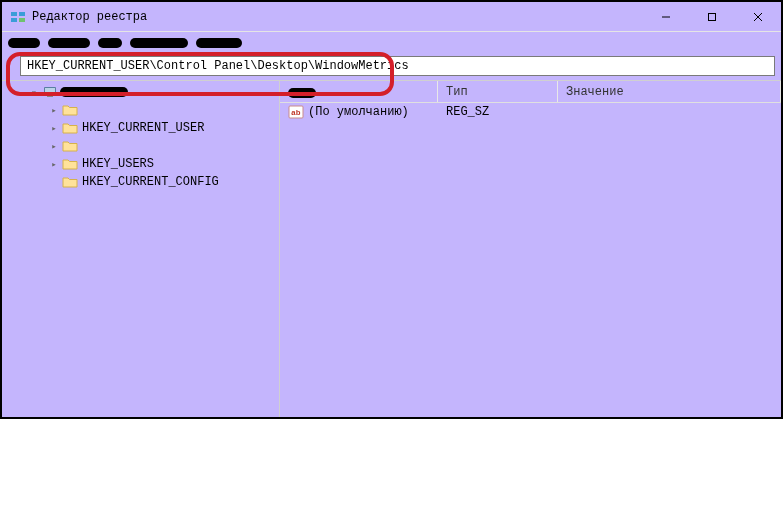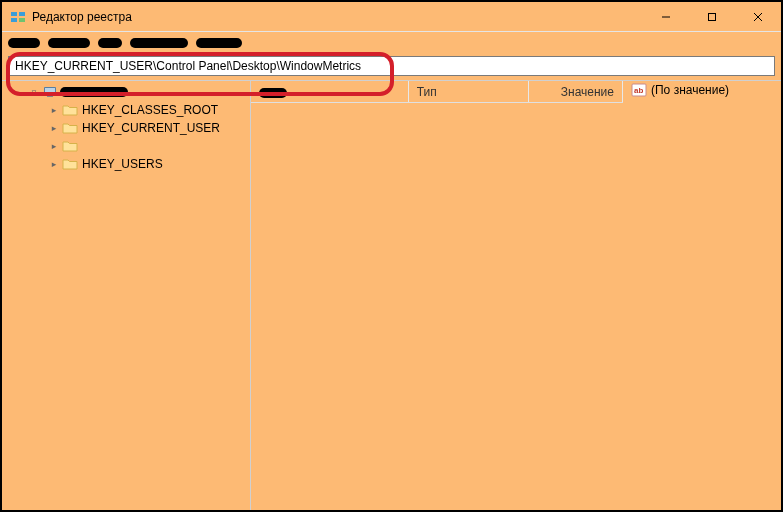--- a/index.html
+++ b/index.html
@@ -5,26 +5,27 @@
   * { box-sizing: border-box; }
   body {
     margin: 0;
     font-family: "Segoe UI", Tahoma, sans-serif;
     font-size: 12px;
     background: #fff;
     overflow: hidden;
   }
   .outer {
     width: 783px;
-    height: 512px;
+    height: 419px;
     border: 2px solid #000;
     position: relative;
-    background: #fdba74;
+    background: #c4b5fd;
     display: flex;
     flex-direction: column;
+    font-family: Liberation Mono, monospace;
   }
   
   .titlebar {
     height: 30px;
     display: flex;
     align-items: center;
     padding: 0 0 0 8px;
     border-bottom: 1px solid #e5e5e5;
   }
   .titlebar .app-icon {
@@ -64,20 +65,21 @@
     position: absolute;
     border: 4px solid #d41f2a;
     border-radius: 14px;
     pointer-events: none;
     z-index: 50;
   }
   
   .addrwrap {
     padding: 2px 6px 4px 6px;
     position: relative;
+    margin-left: 12px;
   }
   .addrbar {
     width: 100%;
     height: 20px;
     border: 1px solid #7a7a7a;
     padding: 2px 6px;
     font: inherit;
     outline: none;
   }
   
@@ -124,37 +126,38 @@
   }
   .tree-row.obscured .black {
     position: absolute;
     height: 10px; background:#000; border-radius:5px;
     top: 3px;
   }
   
   .listview {
     flex: 1 1 auto;
     display: flex;
+    flex-direction: column;
   }
   .list-header {
     display: flex;
     height: 22px;
     border-bottom: 1px solid #e0e0e0;
   }
   .list-header .col {
     display: flex;
     align-items: center;
     padding: 0 8px;
     border-right: 1px solid #e8e8e8;
     color: #333;
     position: relative;
   }
   .col-name { width: 158px; }
   .col-type { width: 120px; }
-  .col-val  { flex: 1; margin-left: 24px; }
+  .col-val  { flex: 1; }
   .list-body { flex: 1; text-align: center; }
   .list-row {
     display: flex;
     height: 18px;
     align-items: center;
   }
   .list-row .cell { padding: 0 8px; display:flex; align-items:center; gap:4px;}
   .val-icon { width:16px; height:16px; flex:0 0 auto; }
   .hdr-obscure {
     position:absolute; height:10px; background:#000; border-radius:5px; top:7px;
@@ -230,21 +233,20 @@
       </div>
 
       <div class="tree-row">
         <span class="indent2"></span>
         <span class="exp">▸</span>
         <span class="folder-icon">
           <svg viewBox="0 0 16 14" width="16" height="14">
               <path d="M1 3 h5 l1.5 1.5 H15 V12 H1 Z" fill="#ffe29a" stroke="#d6b24a"></path>
             </svg>
         </span>
-        <span class="tree-label">HKEY_CLASSES_ROOT</span>
       </div>
 
       <div class="tree-row">
         <span class="indent2"></span>
         <span class="exp">▸</span>
         <span class="folder-icon">
           <svg viewBox="0 0 16 14" width="16" height="14">
               <path d="M1 3 h5 l1.5 1.5 H15 V12 H1 Z" fill="#ffe29a" stroke="#d6b24a"></path>
             </svg>
         </span>
@@ -265,20 +267,30 @@
         <span class="indent2"></span>
         <span class="exp">▸</span>
         <span class="folder-icon">
           <svg viewBox="0 0 16 14" width="16" height="14">
               <path d="M1 3 h5 l1.5 1.5 H15 V12 H1 Z" fill="#ffe29a" stroke="#d6b24a"></path>
             </svg>
         </span>
         <span class="tree-label">HKEY_USERS</span>
       </div>
 
+      <div class="tree-row">
+        <span class="indent2"></span>
+        <span class="exp none"></span>
+        <span class="folder-icon">
+          <svg viewBox="0 0 16 14" width="16" height="14">
+              <path d="M1 3 h5 l1.5 1.5 H15 V12 H1 Z" fill="#ffe29a" stroke="#d6b24a"></path>
+            </svg>
+        </span>
+        <span class="tree-label">HKEY_CURRENT_CONFIG</span>
+      </div>
     </div>
 
     <div class="listview">
       <div class="list-header">
         <div class="col col-name">
           <span style="visibility:hidden">Имя</span>
           <span class="hdr-obscure" style="left:8px;width:28px"></span>
         </div>
         <div class="col col-type">
           <span>Тип</span>
@@ -289,20 +301,23 @@
       </div>
       <div class="list-body">
         <div class="list-row">
           <div class="cell col-name">
             <span class="val-icon">
               <svg viewBox="0 0 16 16" width="16" height="16">
                 <rect x="1" y="2" width="14" height="12" rx="1" fill="#fff" stroke="#c98b8b"></rect>
                 <text x="3" y="11" font-size="8" font-weight="bold" fill="#c0392b">ab</text>
               </svg>
             </span>
-            <span>(По значение)</span>
+            <span>(По умолчанию)</span>
+          </div>
+          <div class="cell col-type">
+            <span>REG_SZ</span>
           </div>
         </div>
       </div>
     </div>
 
   </div>
 </div>
 
 </body></html>

